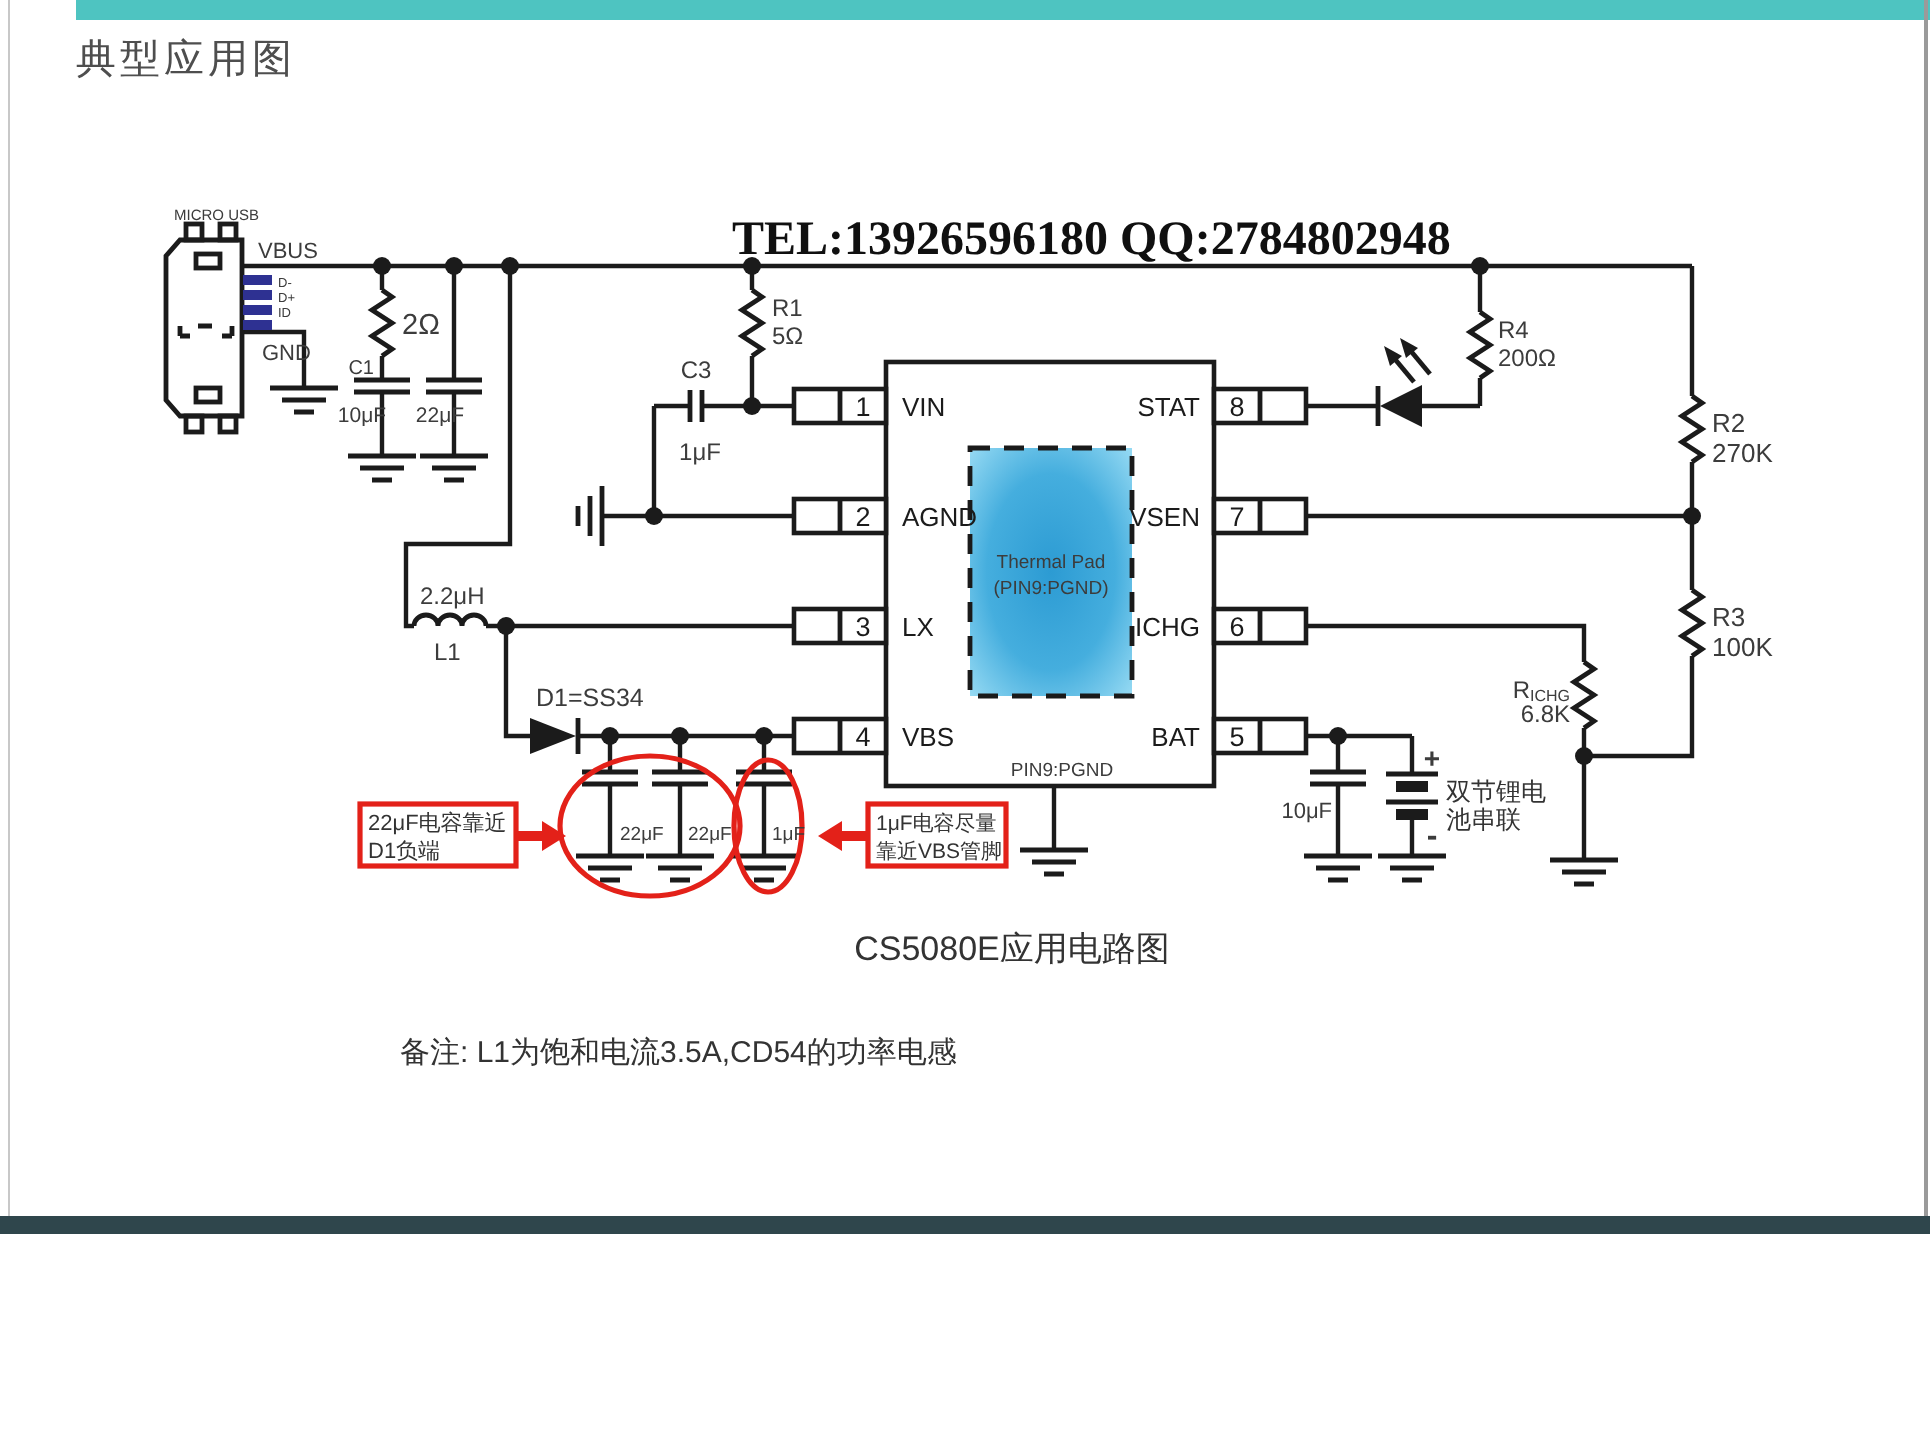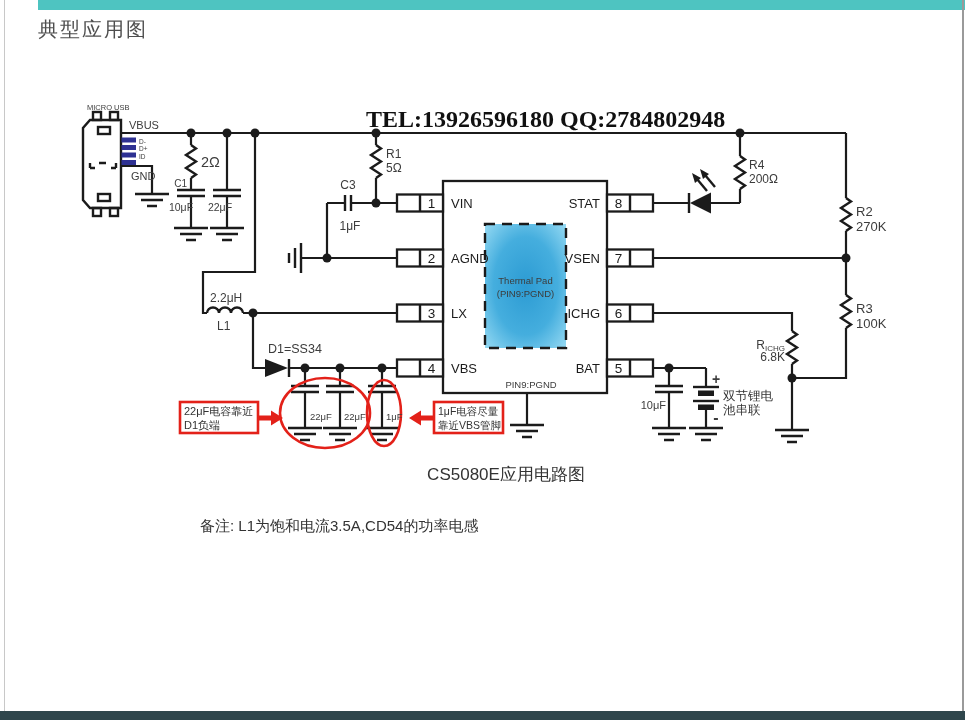--- a/index.html
+++ b/index.html
@@ -1,17 +1,17 @@
 <!DOCTYPE html>
 <html style="--accent: #4EC4C1; --red: #E32119;"><head>
 <meta charset="utf-8">
 <style>
   html,body{margin:0;padding:0;background:#fff;}
   .canvas{
-    position:relative;width:965px;height:720px;background:#ffffff;
+    position:relative;width:965px;height:617px;background:#ffffff;
     font-family:"Liberation Sans",sans-serif;overflow:hidden;
   }
   .accent-bar{position:absolute;top:0;left:38px;right:0;height:10px;background:var(--accent,#4EC4C1);}
   .left-edge{position:absolute;top:0;left:4px;width:1px;height:100%;background:#c8c8c8;}
   .right-edge{position:absolute;top:0;right:1px;width:2px;height:100%;background:#9a9a9a;}
   .bottom-bar{position:absolute;bottom:0;left:0;width:100%;height:9px;background:#2f464c;}
   .page-title{
     position:absolute;top:16px;left:38px;font-size:20px;color:#4e4e4e;letter-spacing:2px;
   }
   svg{position:absolute;top:0;left:0;}

